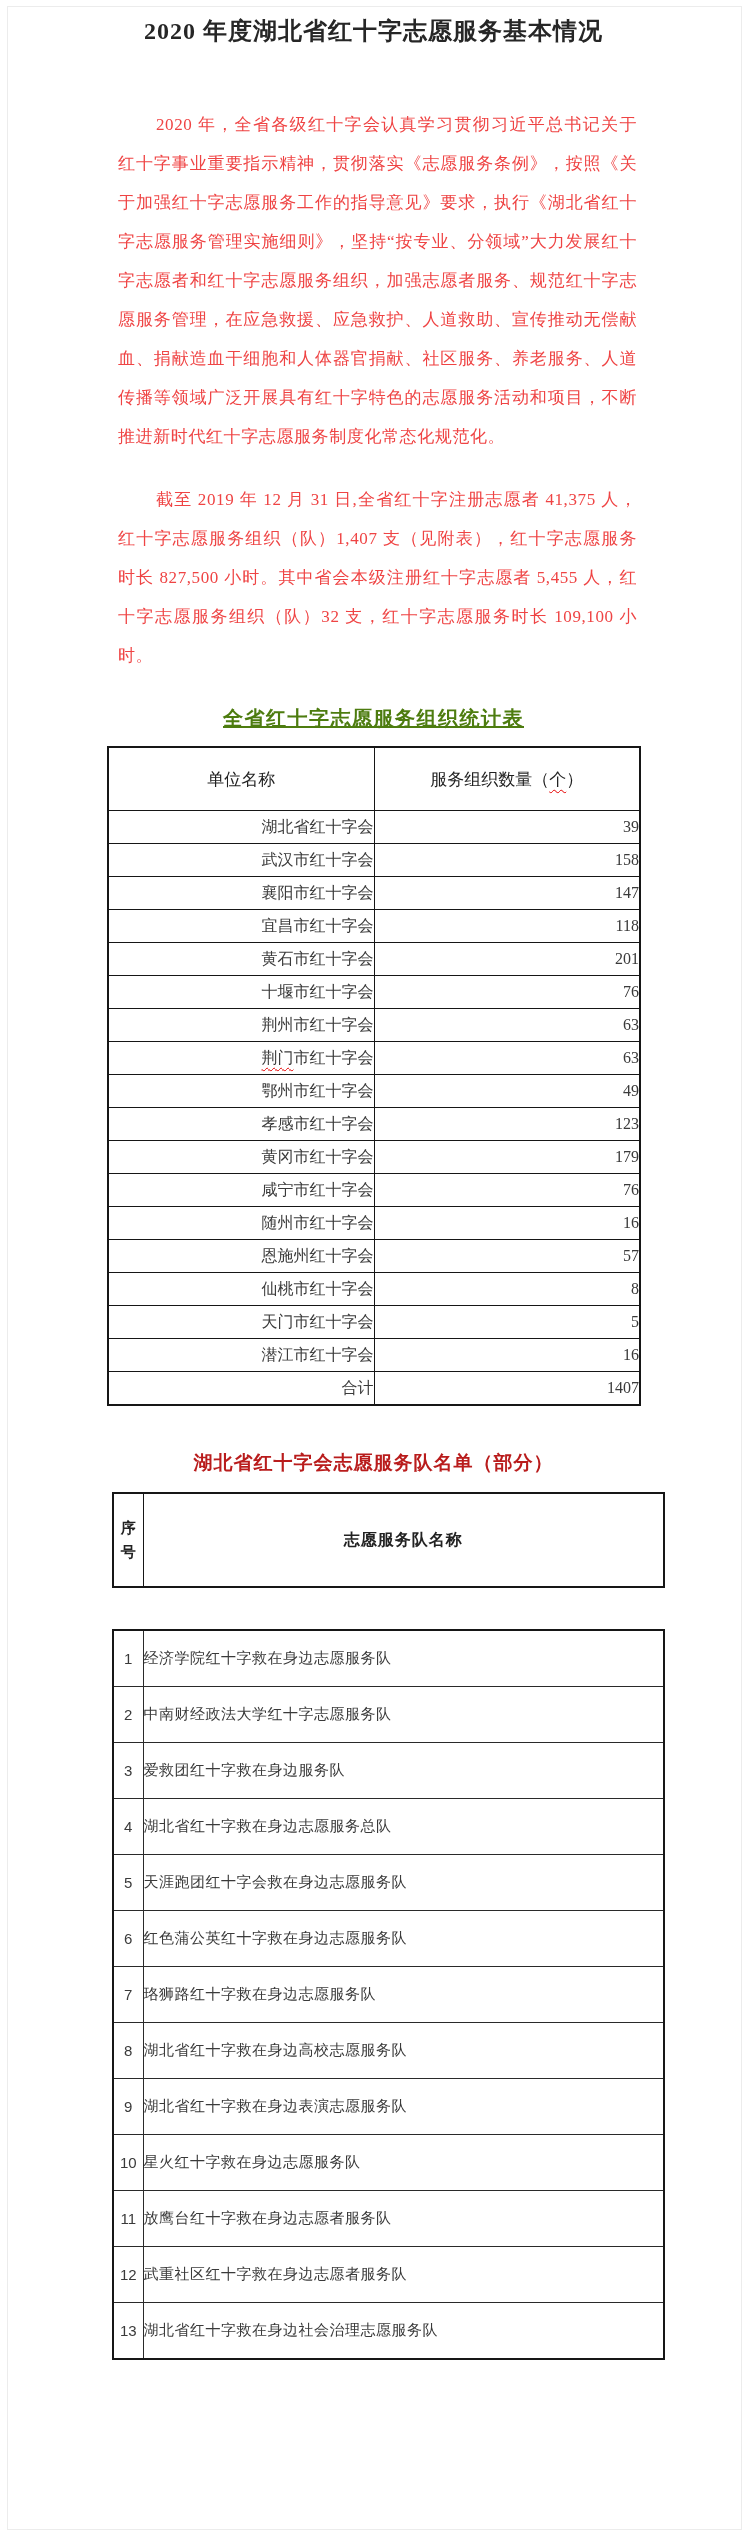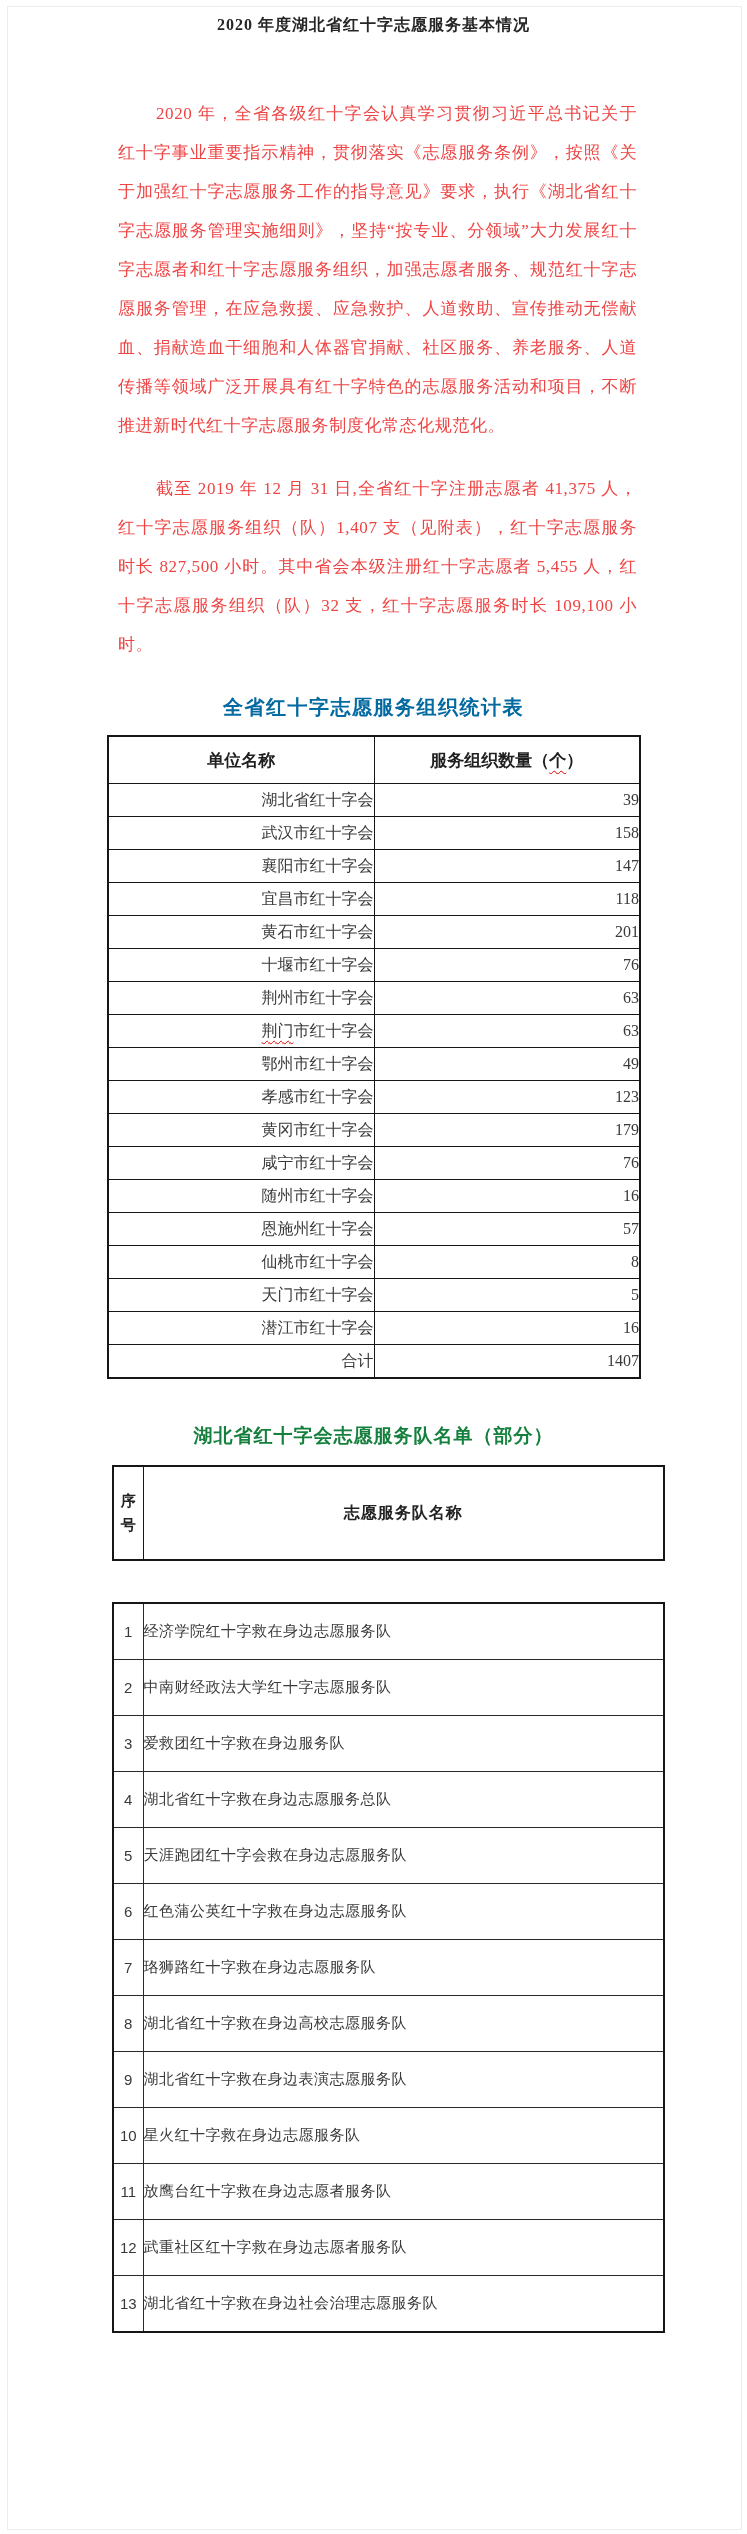--- a/index.html
+++ b/index.html
@@ -18,21 +18,21 @@
   .page-frame {
     position: absolute;
     top: 6px; left: 7px; right: 5px; bottom: 4px;
     border: 1px solid #ececec;
     pointer-events: none;
   }
   .doc-title {
     margin: 0;
     padding-top: 15px;
     text-align: center;
-    font-size: 16px;
+    font-size: 24px;
     font-weight: bold;
     letter-spacing: 1px;
     color: #262626;
   }
   .para {
     width: 519px;
     margin: 0 0 0 118px;
     font-size: 17px;
     line-height: 39px;
     text-align: justify;
@@ -42,37 +42,38 @@
   }
   .para-1 { margin-top: 58px; }
   .para-2 { margin-top: 24px; }
 
   .stats-title {
     margin: 30px 0 0 0;
     text-align: center;
     font-size: 20px;
     font-weight: bold;
     letter-spacing: 1.5px;
-    color: #0369a1;
+    color: #4d7c0f;
+    text-decoration: underline;
   }
   table.stats {
     border-collapse: collapse;
     table-layout: fixed;
     margin: 14px 0 0 107px;
     width: 534px;
     border: 2px solid #161616;
   }
   table.stats th {
     height: 46px;
     border: 1px solid #161616;
     font-family: "Liberation Sans", "DejaVu Sans", sans-serif;
     font-size: 17px;
-    font-weight: bold;
+    font-weight: normal;
     color: #1f1f1f;
-    padding: 0;
+    padding: 8px;
   }
   table.stats td {
     height: 32px;
     border: 1px solid #161616;
     text-align: right;
     font-size: 16px;
     color: #3a3a3a;
     padding: 0;
   }
   .squiggle {
@@ -82,21 +83,21 @@
     text-decoration-thickness: 1px;
     text-underline-offset: 4px;
   }
   .teams-title {
     margin: 44px 0 16px 0;
     text-align: center;
     font-family: "Liberation Sans", "DejaVu Sans", sans-serif;
     font-size: 19px;
     font-weight: bold;
     letter-spacing: 1px;
-    color: #15803d;
+    color: #b91c1c;
   }
   table.teams-header, table.teams-body {
     border-collapse: collapse;
     table-layout: fixed;
     margin-left: 112px;
     width: 553px;
     border: 2px solid #161616;
   }
   table.teams-header { margin-top: 16px; }
   table.teams-body { margin-top: 41px; }

